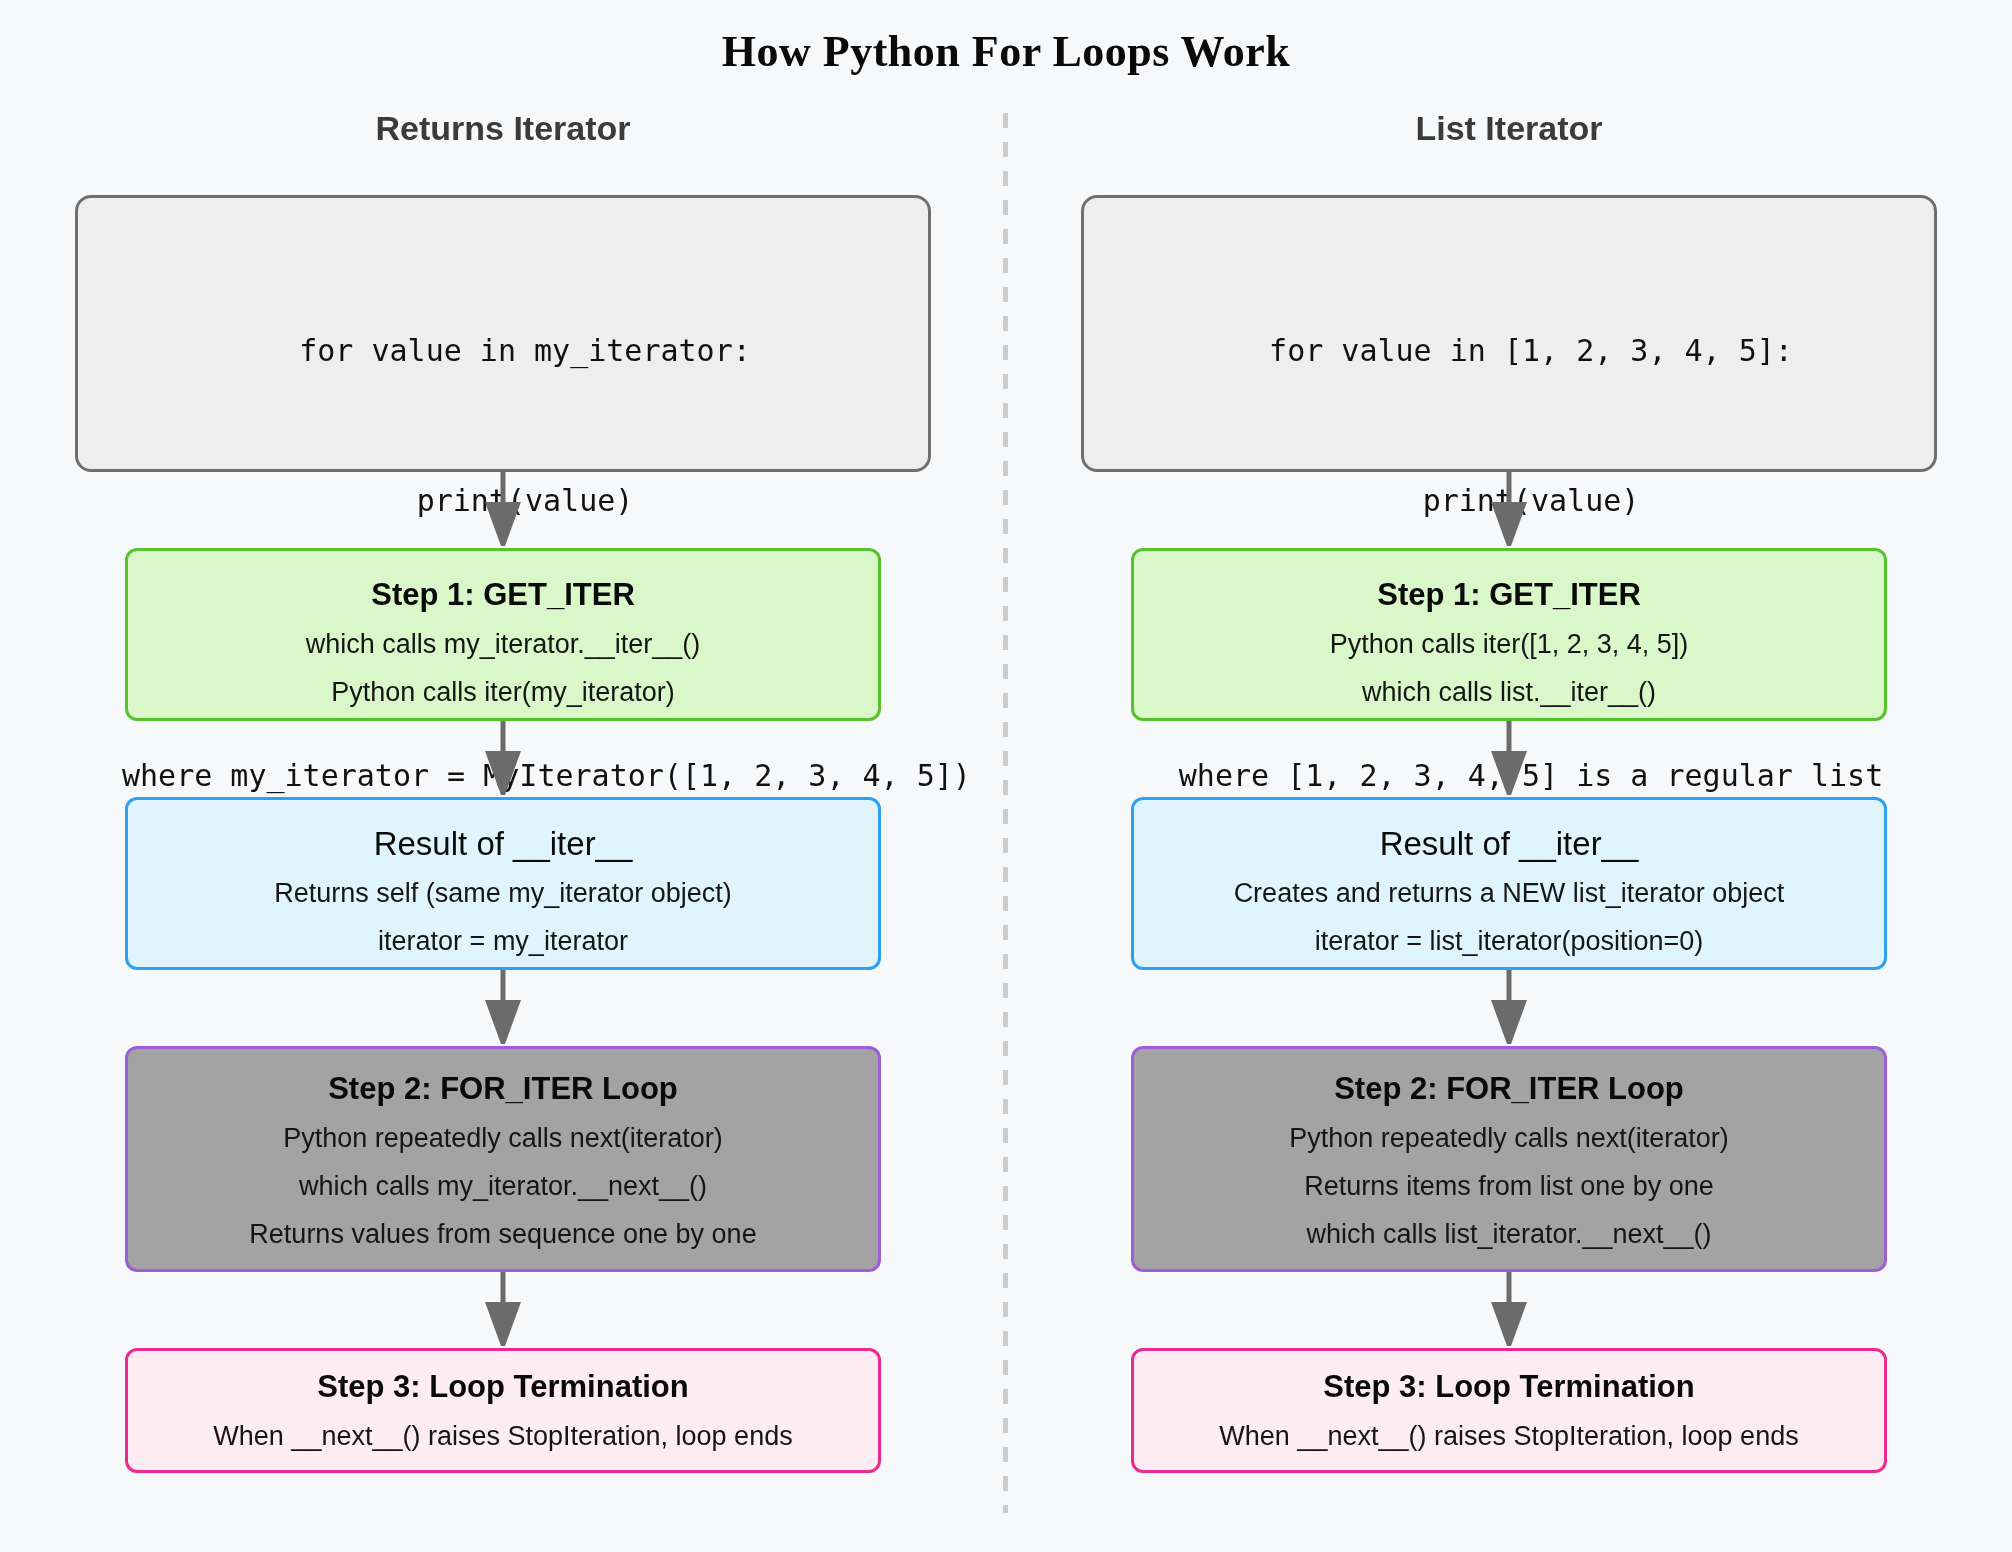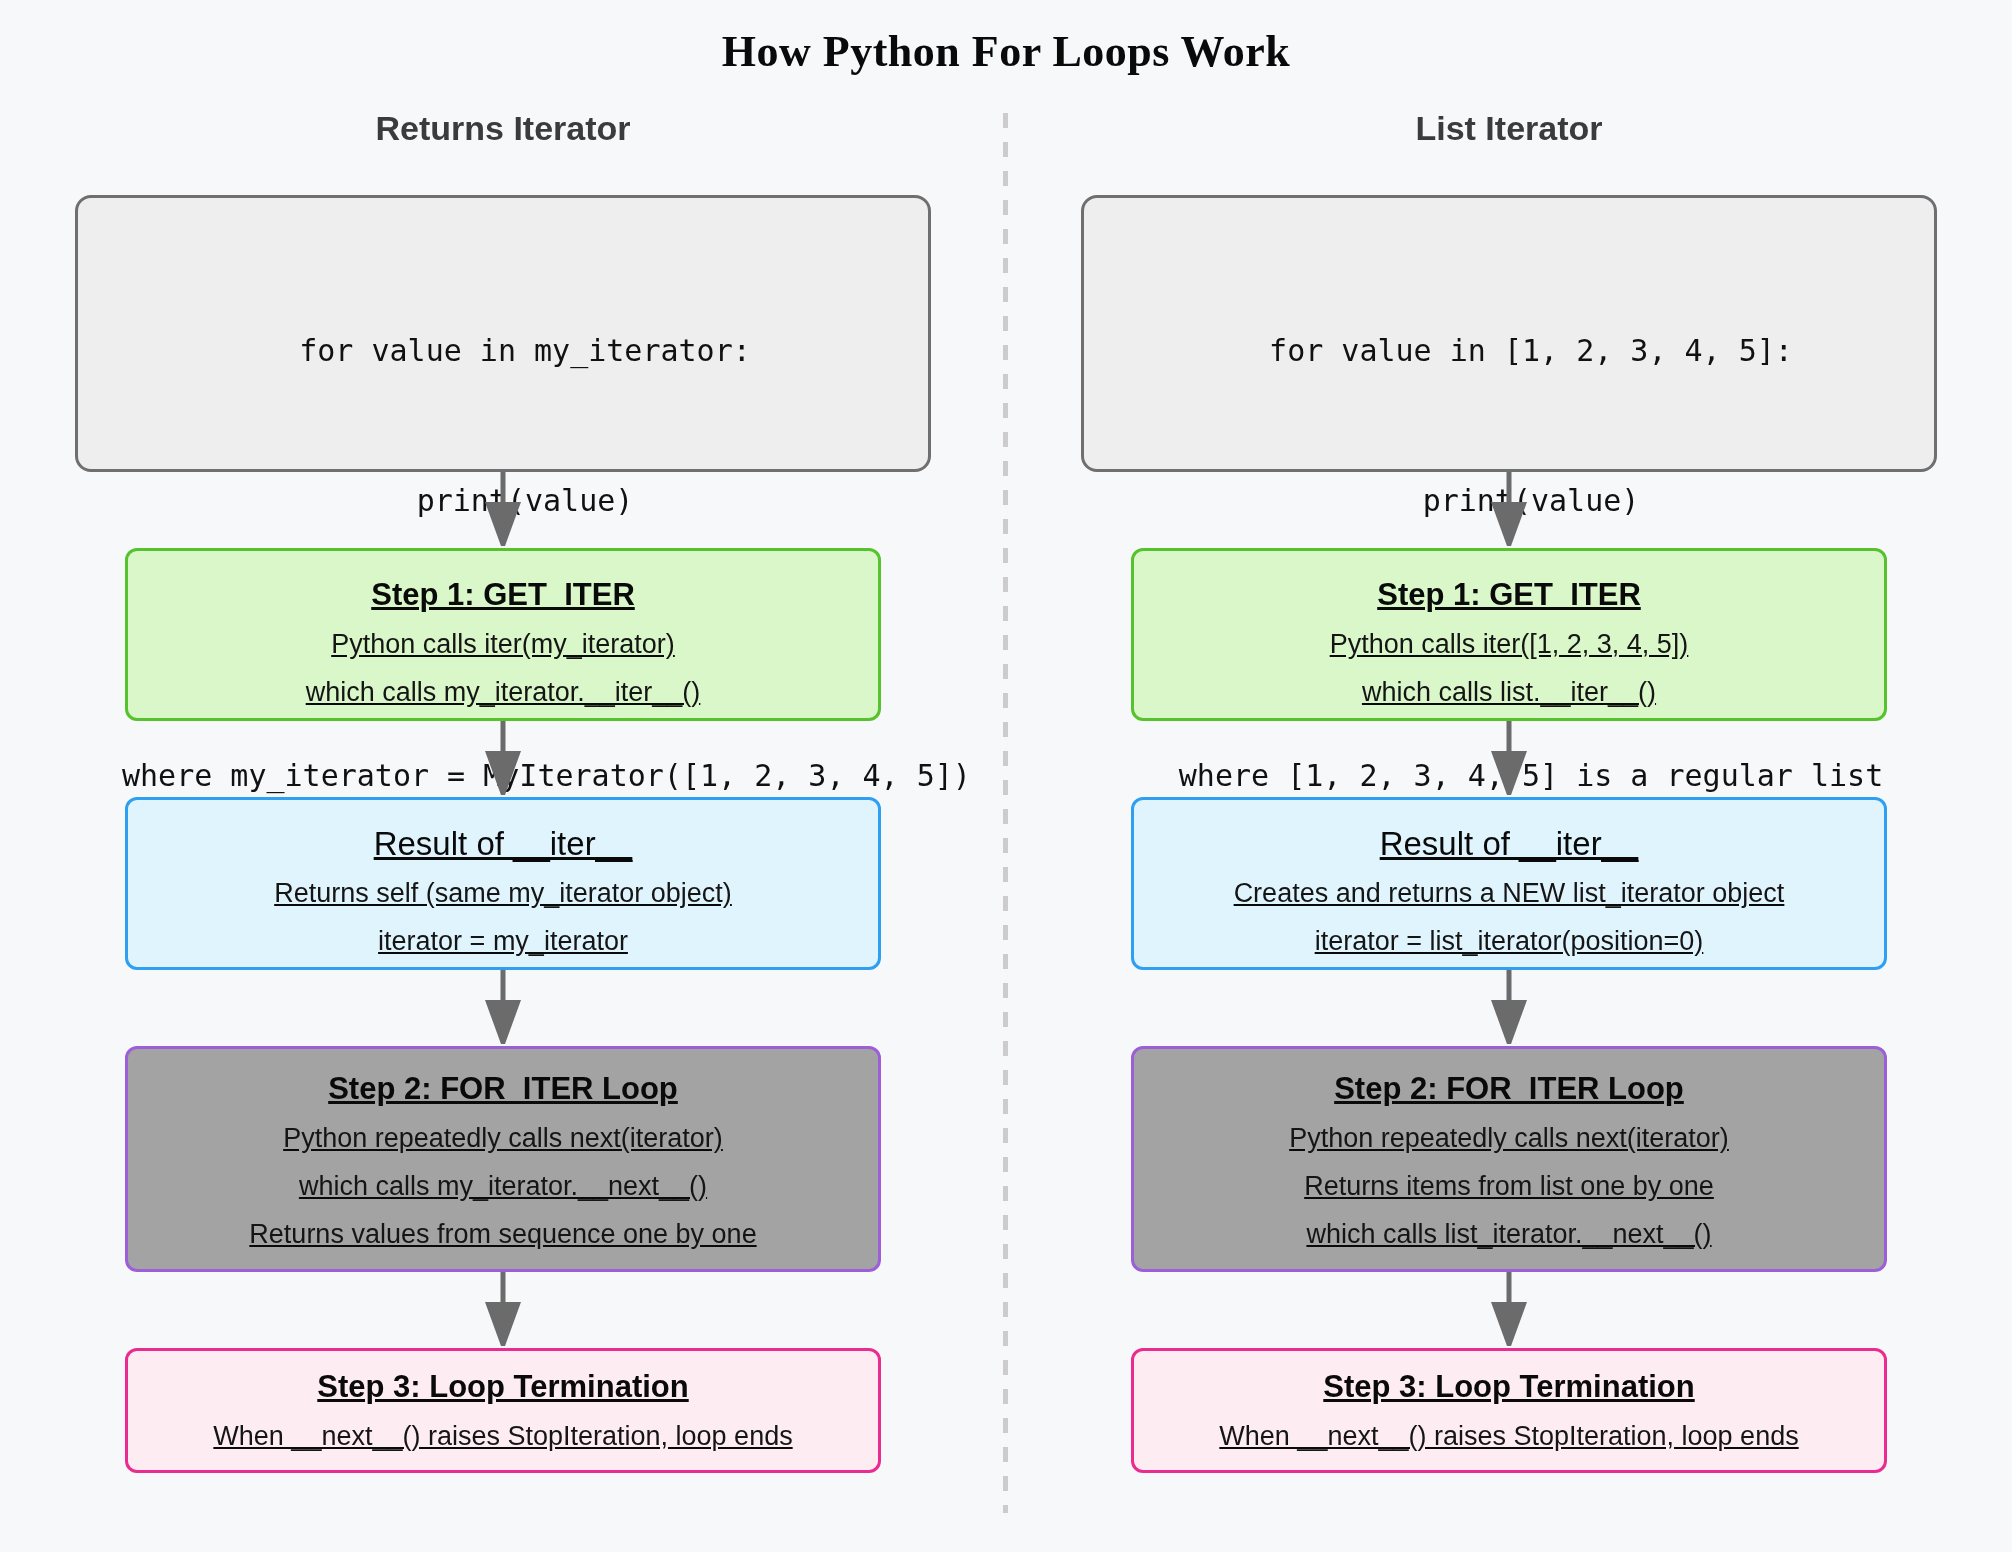--- a/index.html
+++ b/index.html
@@ -57,21 +57,20 @@
     color: #111111;
     text-align: center;
   }
   .code-gap { height: 25px; }
 
   .step-box {
     width: 756px;
     text-align: center;
     border-radius: 12px;
     border: 3px solid;
-    text-decoration: underline;
   }
   .step-box .step-title { font-size: 31px; font-weight: bold; line-height: 40px; }
   .step-box .step-title.regular { font-weight: normal; font-size: 33px; }
   .step-box p { font-size: 27px; line-height: 38px; margin-top: 10px; color: #151515; }
 
   .box-get-iter     { height: 173px; padding-top: 24px; background: #d9f7c9; border-color: #56c22d; }
   .box-iter-result  { height: 173px; padding-top: 24px; background: #e0f4fd; border-color: #2f9ff2; }
   .box-for-iter     { height: 226px; padding-top: 20px; background: #a3a3a3; border-color: #9d5fd8; }
   .box-termination  { height: 125px; padding-top: 16px; background: #fdedf3; border-color: #ea2c90; }
 
@@ -98,22 +97,22 @@
         <div>and _index = 0</div>
       </div>
 
       <svg class="arrow" viewBox="0 0 44 76">
         <rect x="19.5" y="0" width="5" height="34" fill="#6b6b6b"></rect>
         <polygon points="4,30 40,30 24,74 20,74" fill="#6b6b6b"></polygon>
       </svg>
 
       <div class="step-box box-get-iter">
         <div class="step-title">Step 1: GET_ITER</div>
+        <p>which calls my_iterator.__iter__()</p>
         <p>Python calls iter(my_iterator)</p>
-        <p>which calls my_iterator.__iter__()</p>
       </div>
 
       <svg class="arrow" viewBox="0 0 44 76">
         <rect x="19.5" y="0" width="5" height="34" fill="#6b6b6b"></rect>
         <polygon points="4,30 40,30 24,74 20,74" fill="#6b6b6b"></polygon>
       </svg>
 
       <div class="step-box box-iter-result">
         <div class="step-title regular">Result of __iter__</div>
         <p>Returns self (same my_iterator object)</p>

